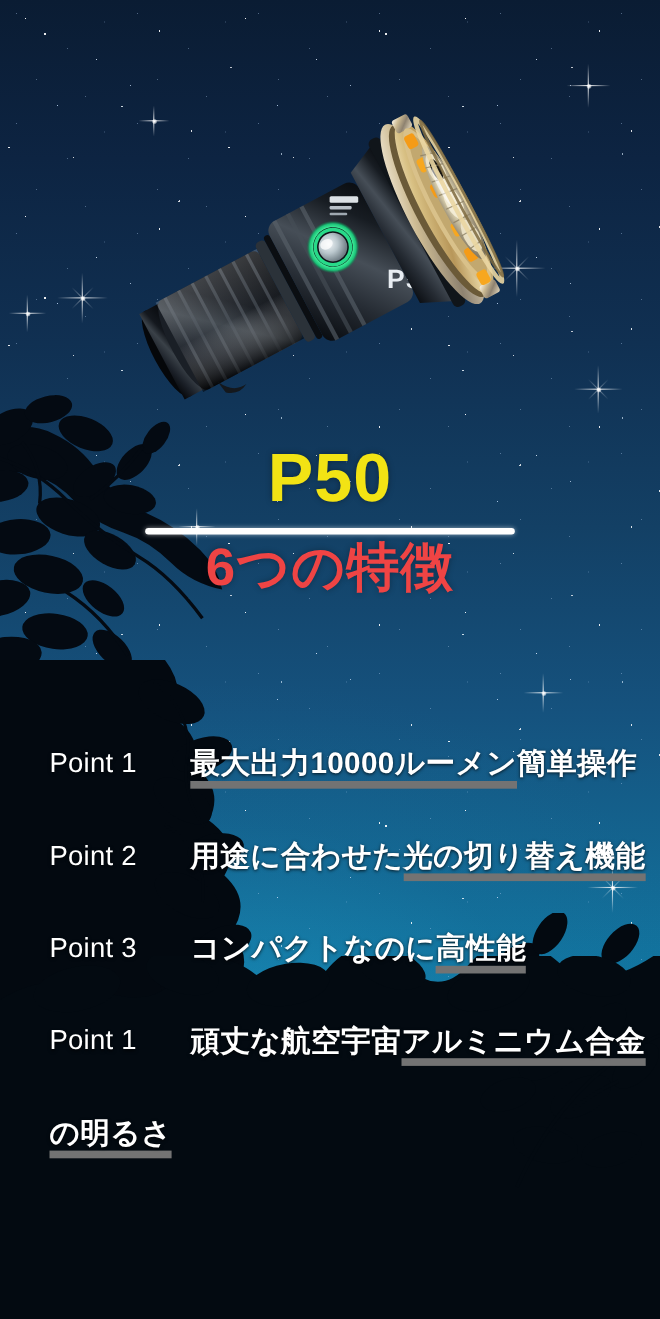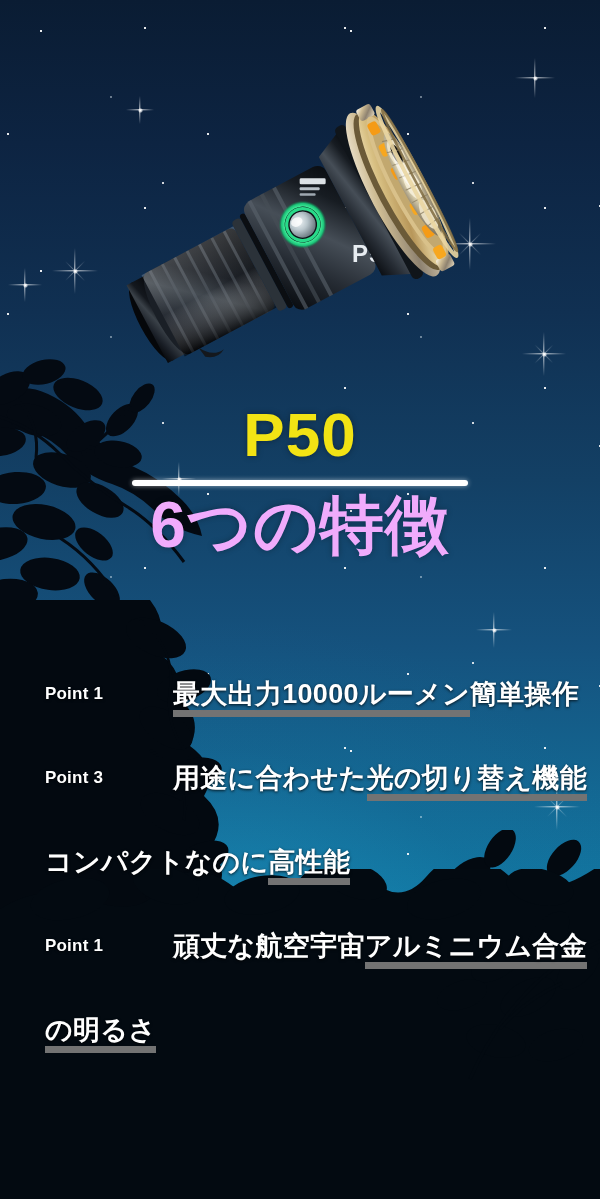--- a/index.html
+++ b/index.html
@@ -128,23 +128,23 @@
     text-shadow:0 0 6px rgba(0,0,0,.35);
   }
   .title-rule{
     width:336px; height:6px;
     margin:14px auto 6px auto;
     background:#ffffff;
     border-radius:3px;
     box-shadow:0 0 5px rgba(255,255,255,.55);
   }
   .title-sub{
-    font-size:64px;
+    font-size:48px;
     font-weight:bold;
-    color:#f0abfc;
+    color:#ef4444;
     line-height:1.05;
     letter-spacing:1px;
     text-shadow:0 0 6px rgba(0,0,0,.3);
   }
 
   
   .points{
     position:absolute;
     left:0; right:0; top:652px;
   }
@@ -152,22 +152,22 @@
     position:relative;
     height:84px;
     display:flex;
     align-items:center;
     padding-left:45px;
   }
   .point-label{
     flex:0 0 auto;
     width:128px;
     color:#ffffff;
-    font-size:17px;
-    font-weight:bold;
+    font-size:25px;
+    font-weight:normal;
     letter-spacing:.2px;
     white-space:nowrap;
     text-shadow:0 1px 3px rgba(0,0,0,.75);
   }
   .point-text{
     color:#ffffff;
     font-size:27px;
     font-weight:bold;
     white-space:nowrap;
     letter-spacing:.3px;
@@ -551,25 +551,26 @@
   </div>
 
   <div class="points">
 
     <div class="point-row">
       <span class="point-label">Point 1</span>
       <span class="point-text"><span></span><span class="ul">最大出力10000ルーメン</span><span>簡単操作</span></span>
     </div>
 
     <div class="point-row">
+      <span class="point-label">Point 2</span>
+      <span class="point-text"><span>用途に合わせた</span><span class="ul">光の切り替え機能</span><span></span></span>
+    </div>
+
+    <div class="point-row">
       <span class="point-label">Point 3</span>
-      <span class="point-text"><span>用途に合わせた</span><span class="ul">光の切り替え機能</span><span></span></span>
-    </div>
-
-    <div class="point-row">
       <span class="point-text"><span>コンパクトなのに</span><span class="ul">高性能</span><span></span></span>
     </div>
 
     <div class="point-row">
       <span class="point-label">Point 1</span>
       <span class="point-text"><span>頑丈な航空宇宙</span><span class="ul">アルミニウム合金</span><span></span></span>
     </div>
 
 
     <div class="point-row">

